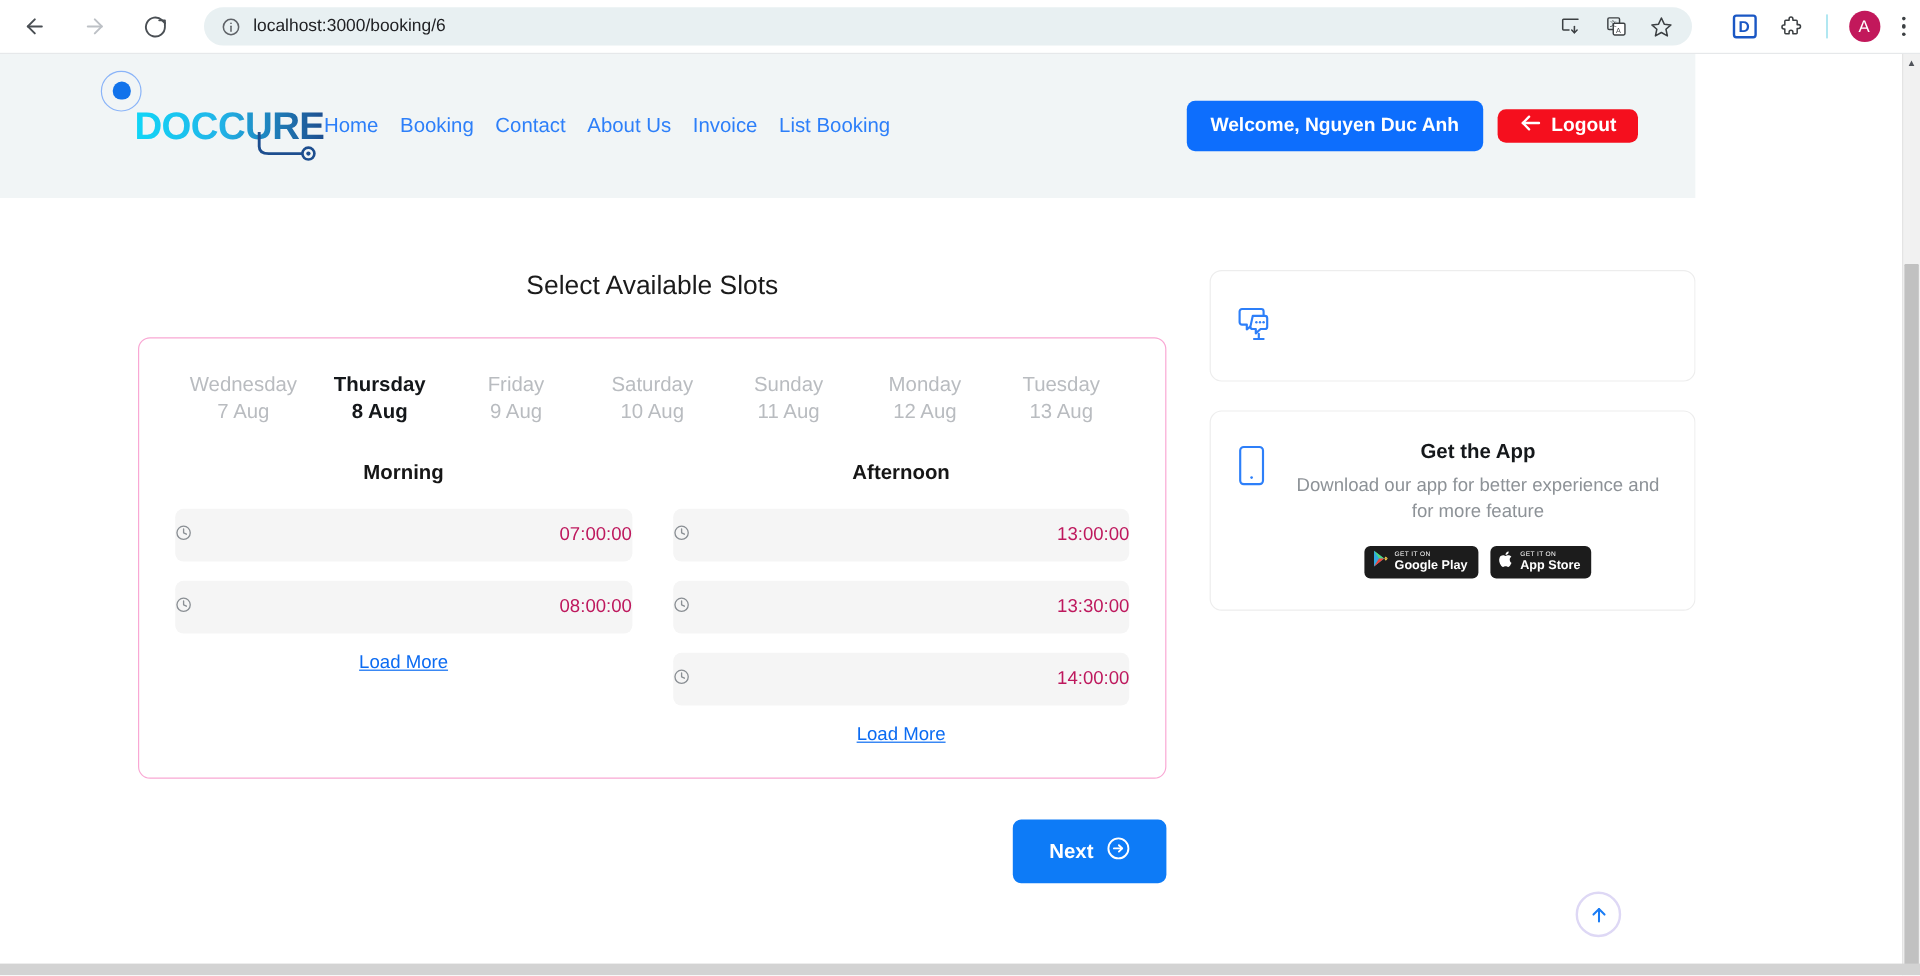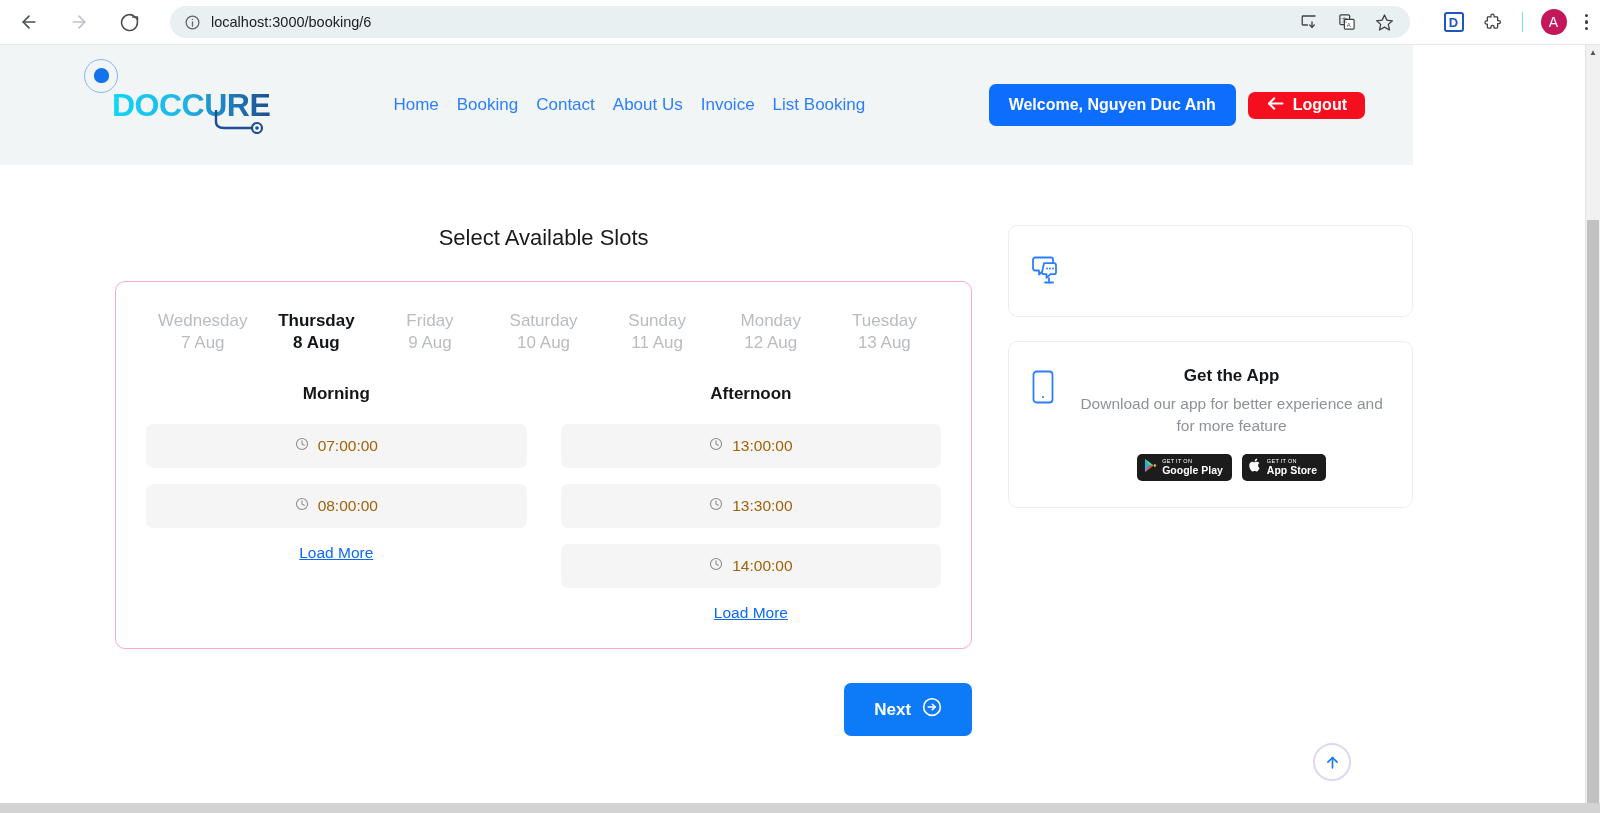--- a/index.html
+++ b/index.html
@@ -126,21 +126,20 @@
     border-radius: 50% 50% 45% 45%;
     background: #1273eb;
     margin-bottom: 9px;
   }
   .logo-svg { display: block; margin-top: 12px; }
 
   .main-nav {
     flex: 1 1 auto;
     display: flex;
     align-items: center;
-    justify-content: center;
     gap: 18px;
     margin-left: -30px;
   }
   .nav-link {
     font-size: 17px;
     color: #2d7ff9;
     text-decoration: none;
     white-space: nowrap;
   }
   .header-actions { display: flex; align-items: center; gap: 12px; flex: 0 0 auto; }
@@ -217,23 +216,23 @@
   }
   .slot-btn {
     width: 100%;
     background: #f5f5f5;
     border: none;
     border-radius: 7px;
     height: 44px;
     margin-bottom: 16px;
     display: flex;
     align-items: center;
-    justify-content: center;
+    justify-content: space-between;
     gap: 9px;
-    color: #a16207;
+    color: #be185d;
     font-size: 15.5px;
     font-family: "Liberation Sans", sans-serif;
   }
   .slot-btn svg { flex: 0 0 auto; }
   .load-more {
     display: block;
     text-align: center;
     color: #0b6bf2;
     font-size: 15.5px;
     text-decoration: underline;

